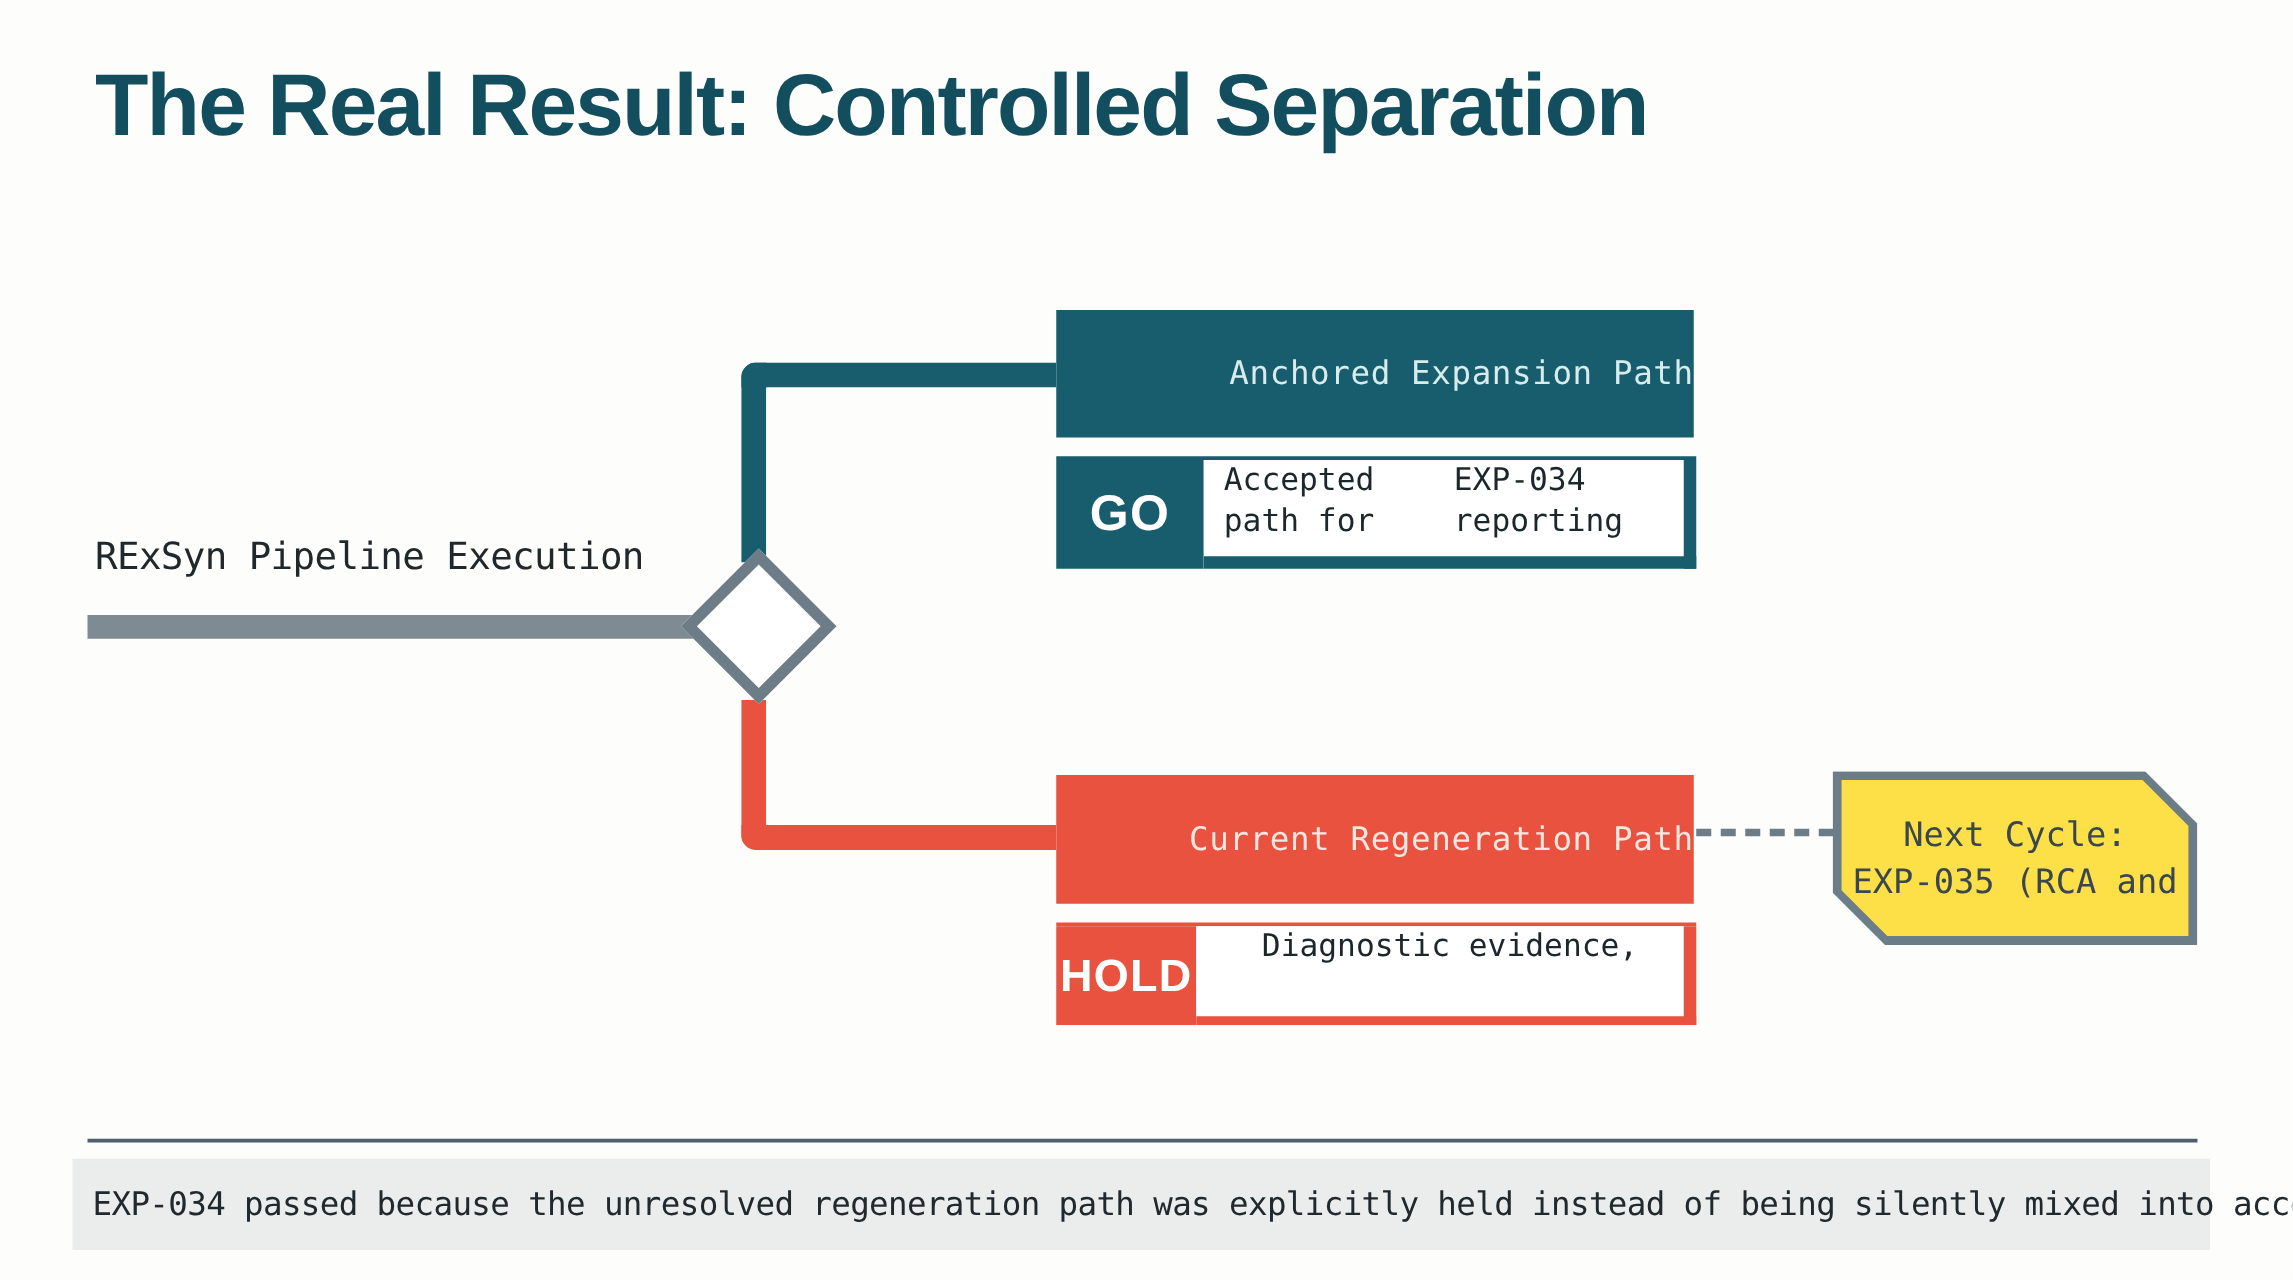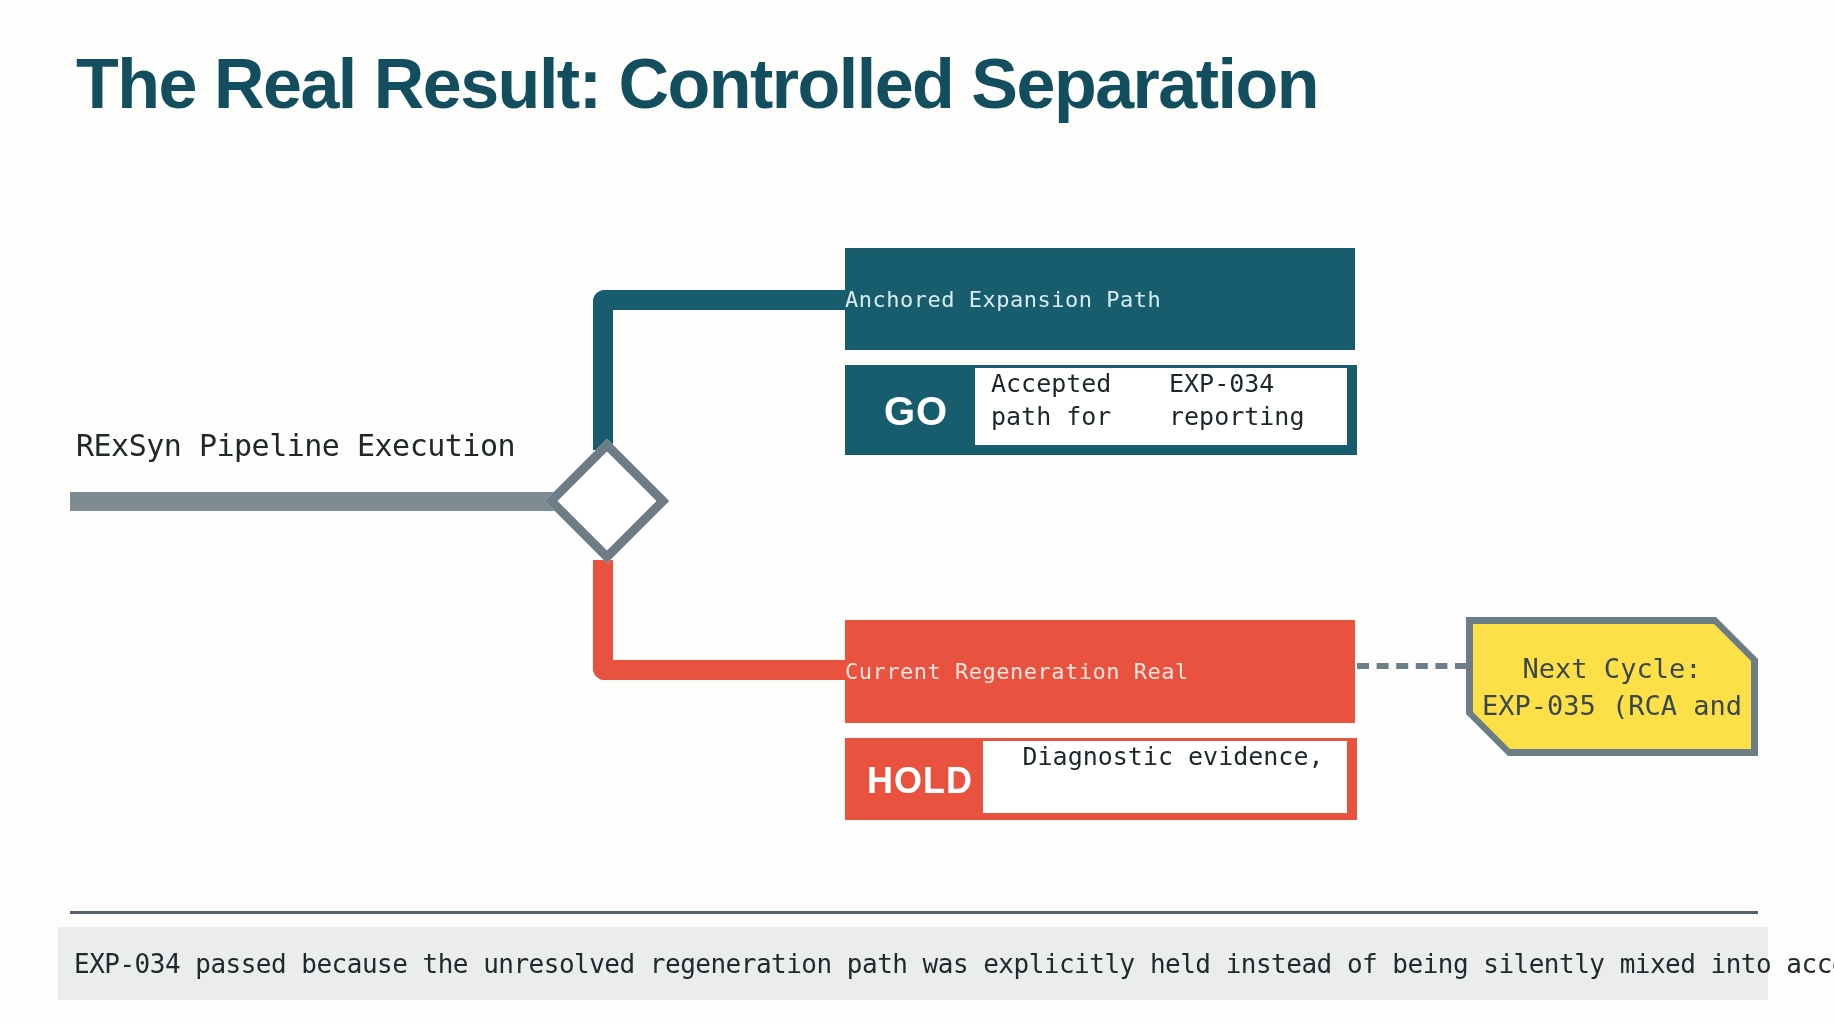--- a/index.html
+++ b/index.html
@@ -56,41 +56,41 @@
     left:563px;top:457px;width:88px;height:88px;
     background:#ffffff;
     border:9px solid var(--slate);
     transform:rotate(45deg);
     box-sizing:border-box;
     z-index:5;
   }
 
   .path-box{
     width:510px;height:102px;
-    display:flex;align-items:center;justify-content:flex-start;
-    font-size:22px;letter-spacing:0.5px;
+    display:flex;align-items:center;justify-content:flex-end;
+    font-size:26px;letter-spacing:0.5px;
   }
   .path-box.teal{left:845px;top:248px;background:var(--teal);color:#d9ecec;}
   .path-box.red{left:845px;top:620px;background:var(--red);color:#f8e6e0;height:103px;}
 
   .status-row{
     left:845px;width:512px;
     display:flex;align-items:stretch;
     box-sizing:border-box;
     background:#ffffff;
   }
   .status-row.go{top:365px;height:90px;border-top:3px solid var(--teal);}
   .status-row.hold{top:738px;height:82px;border-top:3px solid var(--red);}
   .badge{
     display:flex;align-items:center;justify-content:center;
     font-family:"Liberation Sans",sans-serif;font-weight:700;
-    color:#ffffff;letter-spacing:1px;padding-left:12px;
+    color:#ffffff;letter-spacing:1px;
   }
   .go .badge{background:var(--teal);width:118px;font-size:40px;}
-  .hold .badge{background:var(--red);width:126px;font-size:36px;}
+  .hold .badge{background:var(--red);width:112px;font-size:36px;}
   .status-desc{
     flex:1;display:flex;flex-direction:row;justify-content:center;
     padding-left:16px;background:#ffffff;
     font-size:25px;line-height:1.3;color:#1c272c;
     box-sizing:border-box;
   }
   .go .status-desc{border-right:10px solid var(--teal);border-bottom:10px solid var(--teal);}
   .hold .status-desc{border-right:10px solid var(--red);border-bottom:7px solid var(--red);}
 
   .dashed-connector{
@@ -144,21 +144,21 @@
 
   <div class="abs status-row go">
     <div class="badge">GO</div>
     <div class="status-desc">
       <span>Accepted path for</span>
       <span>EXP-034 reporting</span>
     </div>
   </div>
 
   <div class="abs path-box red">
-    <span>Current Regeneration Real</span>
+    <span>Current Regeneration Path</span>
   </div>
 
   <div class="abs status-row hold">
     <div class="badge">HOLD</div>
     <div class="status-desc">
       <span>Diagnostic evidence,</span>
     </div>
   </div>
 
   <div class="abs dashed-connector"></div>

